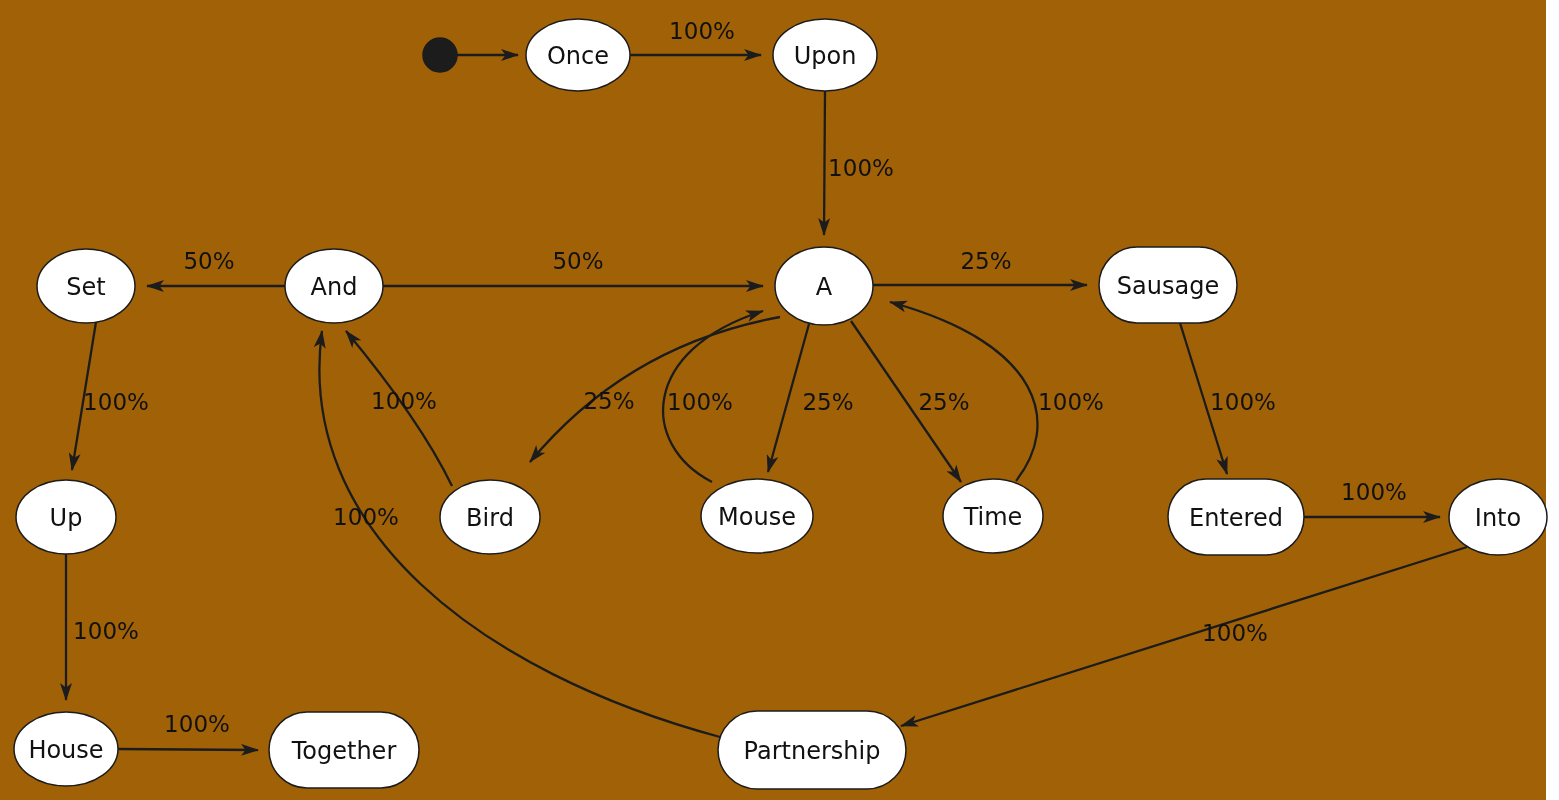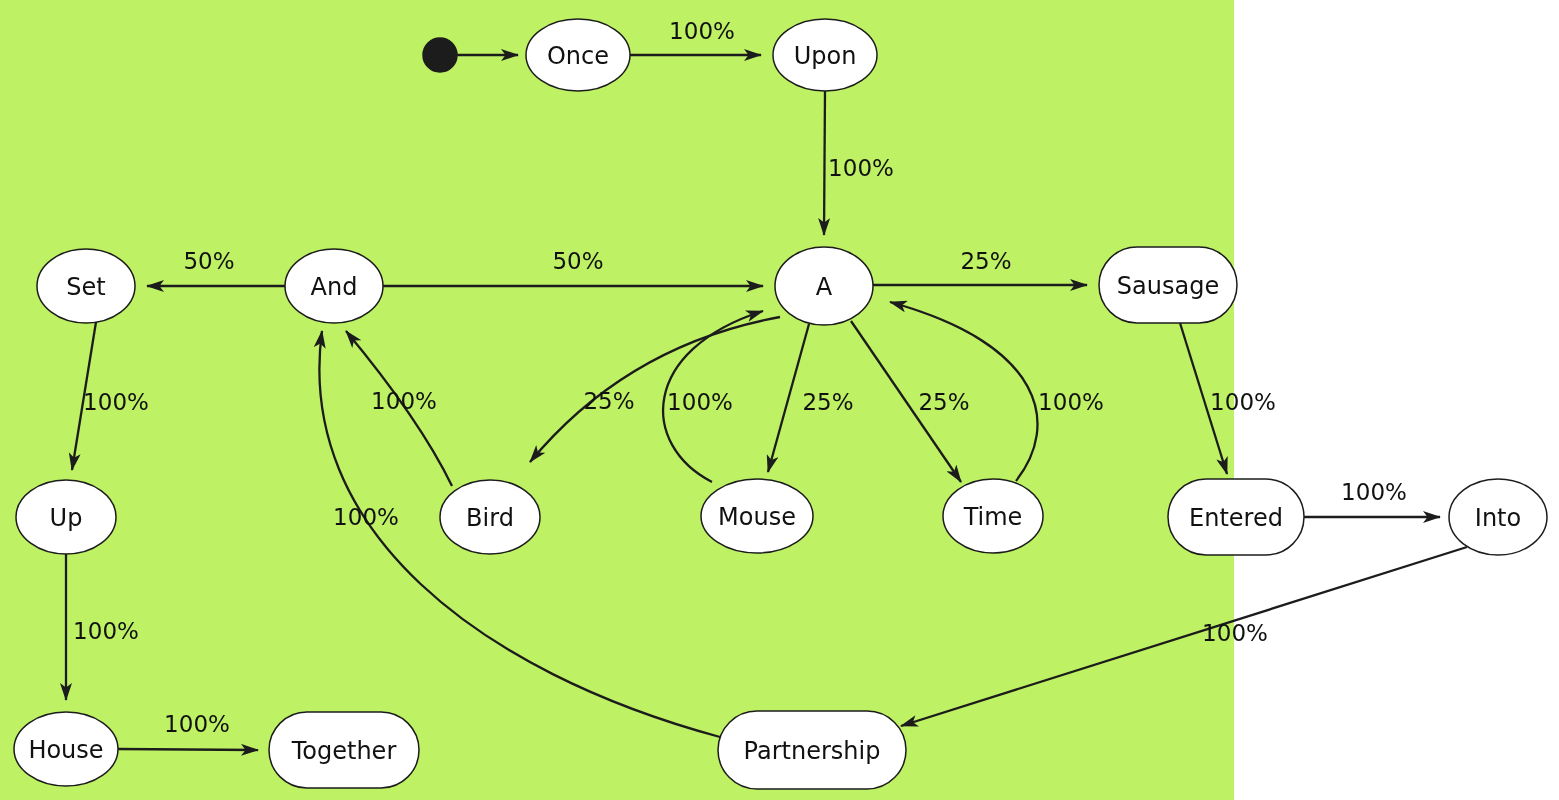--- a/index.html
+++ b/index.html
@@ -6,23 +6,23 @@
     margin: 0;
     padding: 0;
     background: #ffffff;
     width: 1559px;
     height: 800px;
     overflow: hidden;
     font-family: "DejaVu Sans", "Liberation Sans", sans-serif;
   }
   .canvas {
     position: relative;
-    width: 1234px;
+    width: 1546px;
     height: 800px;
-    background: #bef264;
+    background: #a16207;
   }
   svg { display: block; }
   .edge-path {
     fill: none;
     stroke: #1c1c1c;
     stroke-width: 2.3;
   }
   .node-shape {
     fill: #ffffff;
     stroke: #1c1c1c;

